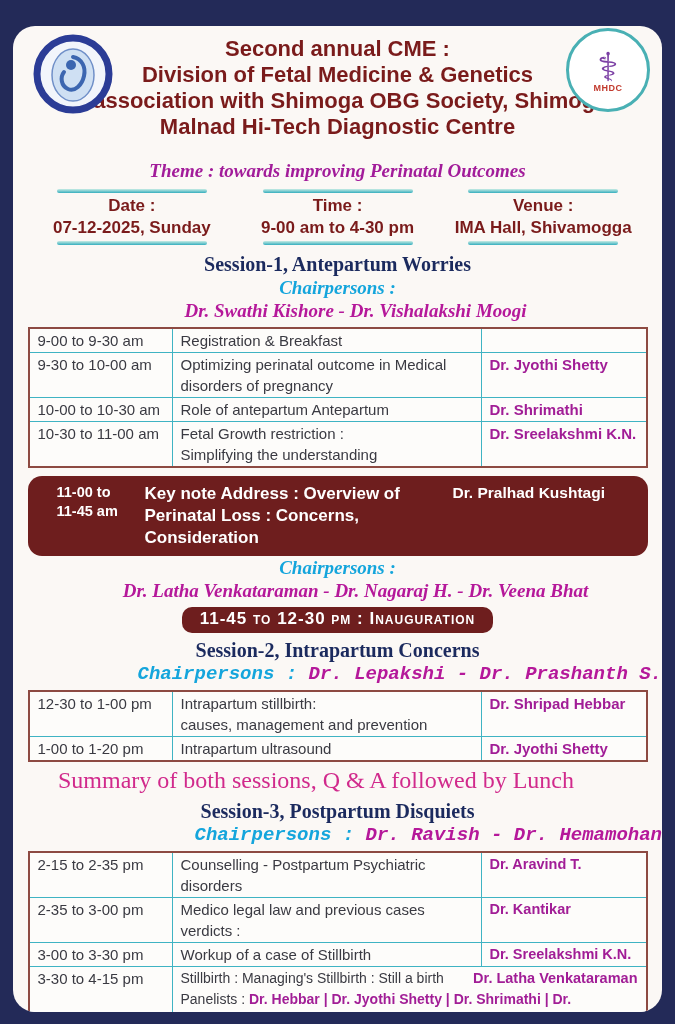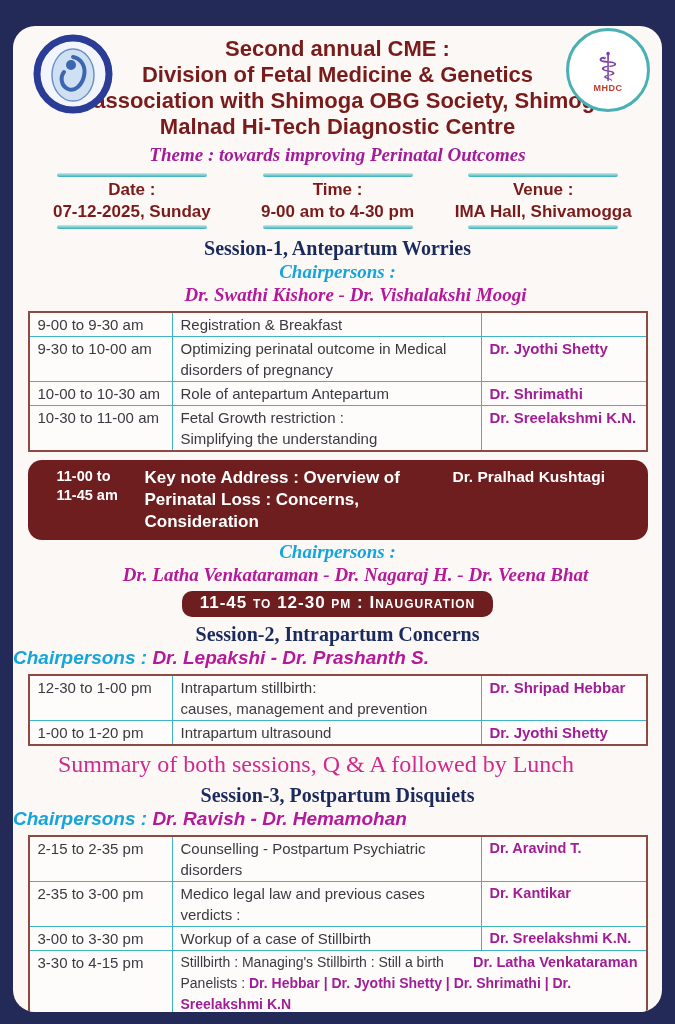--- a/index.html
+++ b/index.html
@@ -19,36 +19,36 @@
     position:absolute; right:12px; top:2px; width:78px; height:78px;
     border:3px solid #49b0b4; border-radius:50%; background:#fff;
     display:flex; flex-direction:column; align-items:center; justify-content:center;
   }
   .caduceus { font-size:40px; line-height:40px; color:#7b3fa4; font-family:"DejaVu Sans", sans-serif; }
   .mhdc-text { font-size:9px; font-weight:bold; color:#c23a2e; letter-spacing:0.5px; margin-top:-4px; }
   
   .titles { padding-top:10px; text-align:center; color:#7a1b1b; font-weight:bold;
             font-size:22px; line-height:26px; }
   .theme { text-align:center; font-family:"Liberation Serif", serif; font-style:italic;
-           font-weight:bold; font-size:19px; color:#a21c9a; margin-top:4px; }
+           font-weight:bold; font-size:19px; color:#a21c9a; margin-top:20px; }
   
   .info-row { display:flex; justify-content:space-between; padding:5px 16px 0; }
   .info-col { flex:1; text-align:center; color:#7a1b1b; font-weight:bold; font-size:17px; }
   .tealbar { height:4px; width:150px; margin:2px auto; border-radius:2px;
              background:linear-gradient(180deg,#c8ece4,#35aebe); }
   .info-label { line-height:22px; }
   .info-value { line-height:22px; }
   
   .s-title { text-align:center; font-family:"Liberation Serif", serif; font-weight:bold;
              font-size:20px; color:#1b2a5e; margin-top:6px; }
   .chair-label { text-align:center; font-family:"Liberation Serif", serif; font-style:italic;
                  font-weight:bold; font-size:19px; color:#14a5dc; margin-top:1px; }
   .chair-names { text-align:center; font-family:"Liberation Serif", serif; font-style:italic;
                  font-weight:bold; font-size:19px; color:#b5189a; margin-top:1px;padding-left:36px; }
-  .chair-inline { text-align:left; font-family:Liberation Sans, sans-serif; font-style:italic;
+  .chair-inline { text-align:right; font-family:Liberation Mono, monospace; font-style:italic;
                   font-weight:bold; font-size:19px; margin-top:1px; }
   .chair-inline .lbl { color:#14a5dc; }
   .chair-inline .nms { color:#b5189a; }
   
   table.sched { margin:5px auto 0; border-collapse:collapse; width:620px;
                 border:2.5px solid #8d4a42; background:#fdfcfa; table-layout:fixed; }
   .sched td { border:1.6px solid #3fb3c3; padding:1px 8px; font-size:15px; color:#3a3a42;
               vertical-align:top; line-height:21px; }
   .sched td.t  { width:126px; }
   .sched td.sp { width:148px; font-weight:bold; color:#a11d96; }

